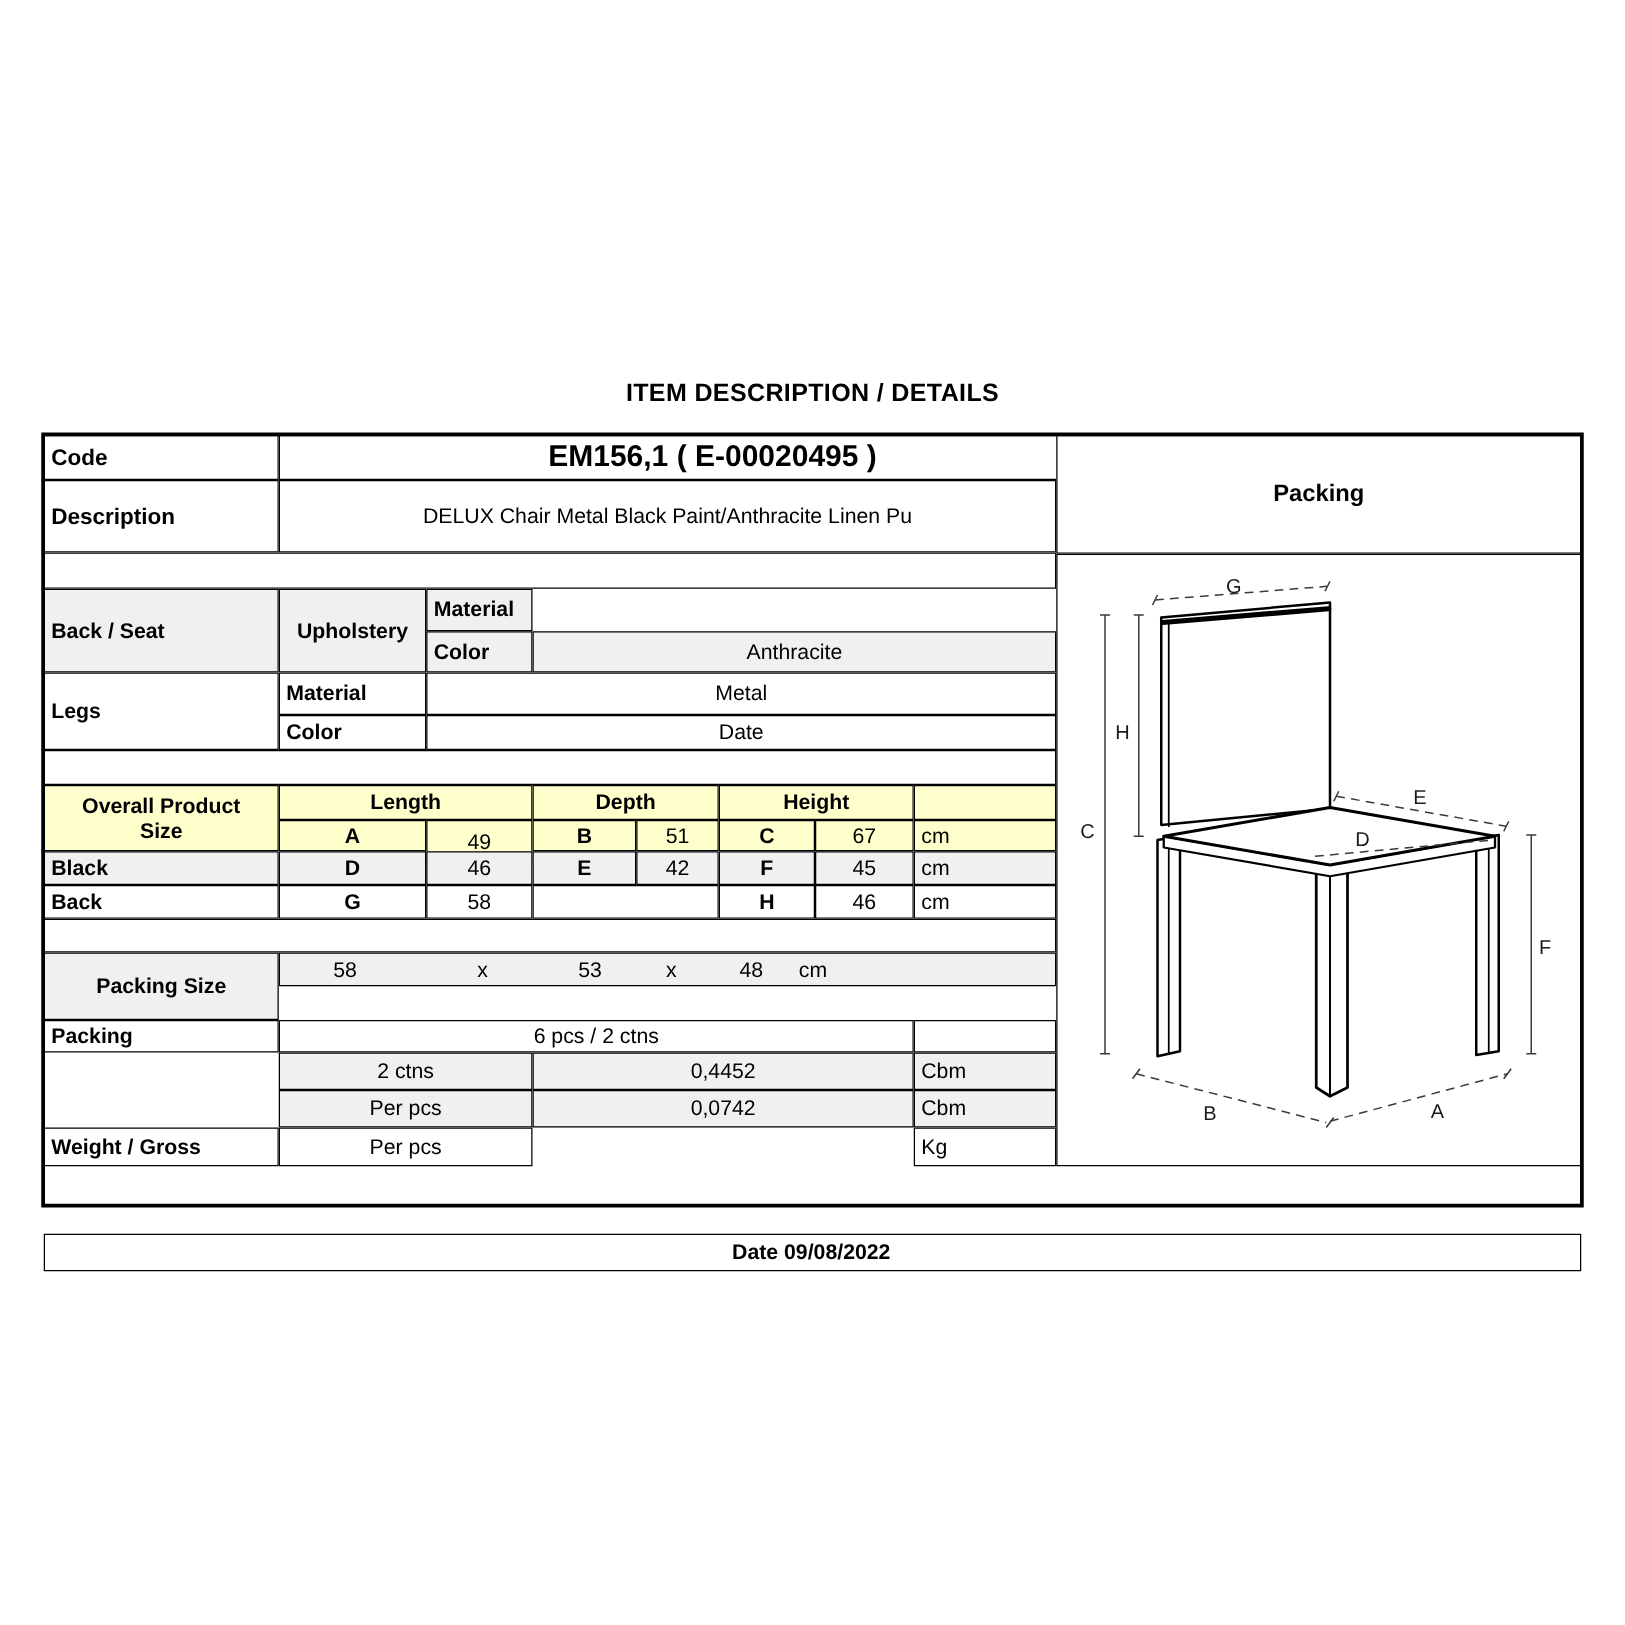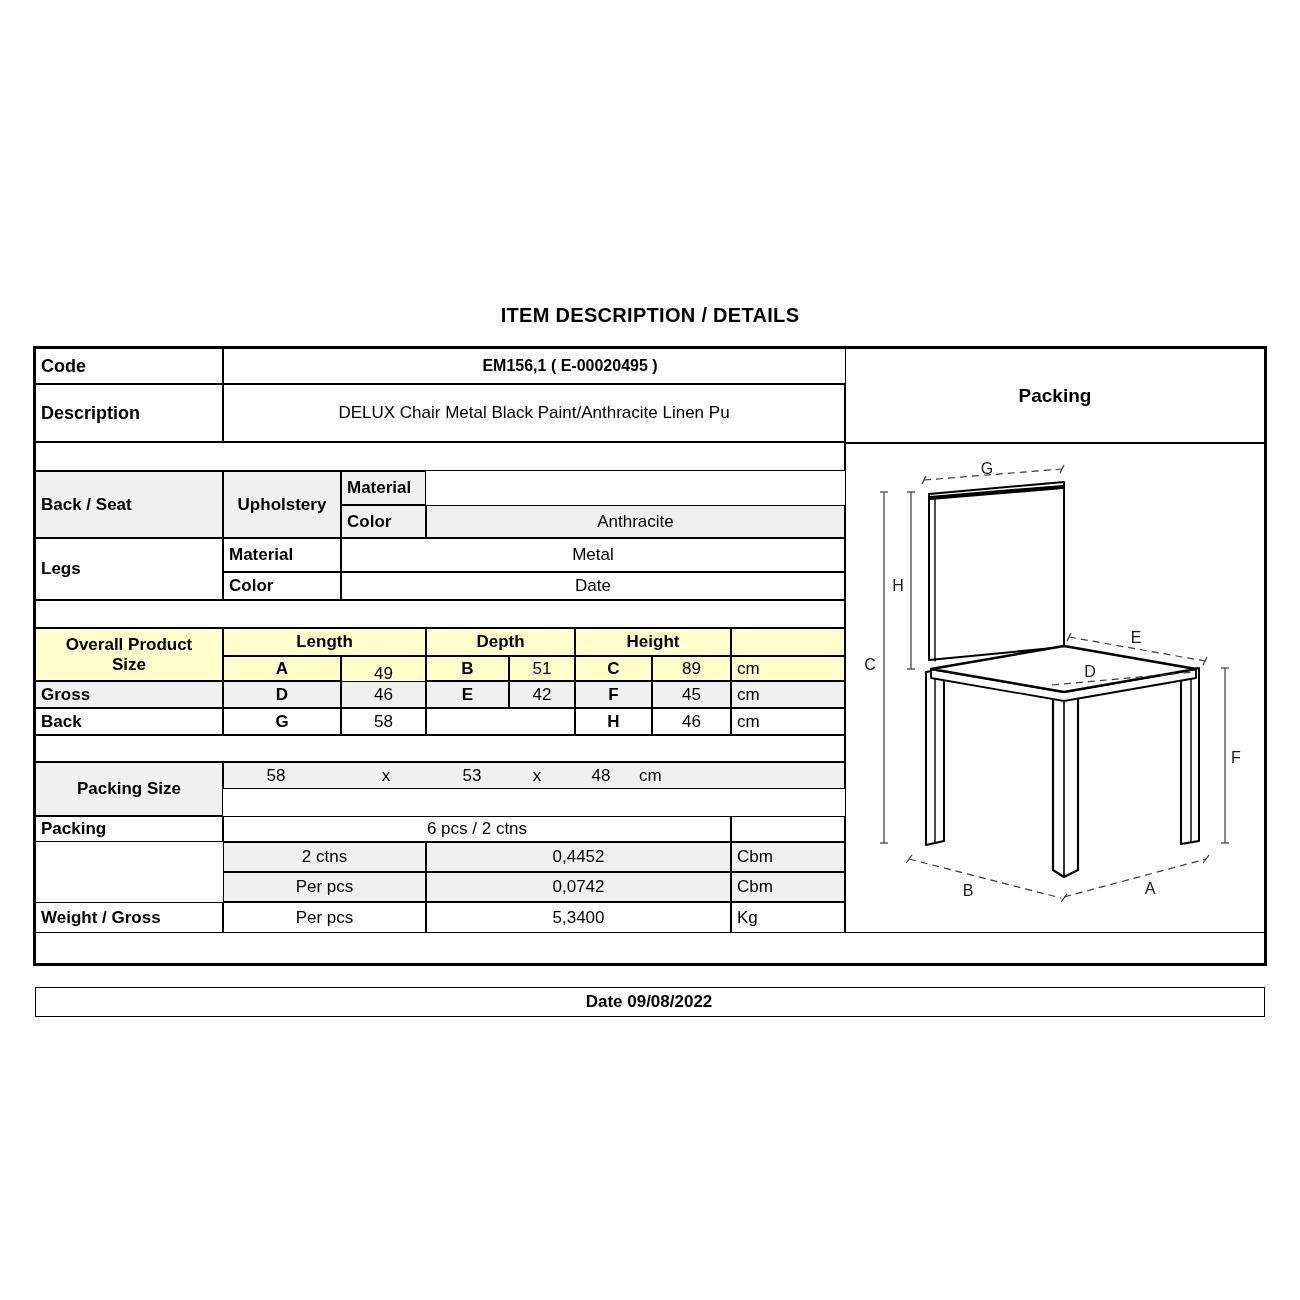--- a/index.html
+++ b/index.html
@@ -33,21 +33,21 @@
   svg text{font-family:"Liberation Sans","DejaVu Sans",sans-serif;font-size:16px;fill:#1a1a1a;}
 </style>
 </head>
 <body>
 
 <div id="page-title">ITEM DESCRIPTION / DETAILS</div>
 
 <div>
 
   <div class="cell lbl" style="left:35px;top:348px;width:188px;height:36px;font-size:18px">Code</div>
-  <div class="cell ctr b" style="left:223px;top:348px;width:694px;height:36px;font-size:16px">EM156,1  ( E-00020495 )</div>
+  <div class="cell ctr b" style="left:223px;top:348px;width:694px;height:36px;font-size:24px">EM156,1  ( E-00020495 )</div>
 
   <div class="cell lbl" style="left:35px;top:384px;width:188px;height:58px;font-size:18px">Description</div>
   <div class="cell ctr" style="left:223px;top:384px;width:622px;height:58px">DELUX Chair Metal Black Paint/Anthracite Linen Pu</div>
 
   <div class="cell" style="left:35px;top:442px;width:810px;height:29px"></div>
 
   <div class="cell lbl gray" style="left:35px;top:471px;width:188px;height:67px">Back / Seat</div>
   <div class="cell ctr b gray" style="left:223px;top:471px;width:118px;height:67px">Upholstery</div>
   <div class="cell lbl gray" style="left:341px;top:471px;width:85px;height:34px">Material</div>
   <div class="cell lbl gray" style="left:341px;top:505px;width:85px;height:33px">Color</div>
@@ -68,24 +68,24 @@
   <div class="cell ctr b yellow" style="left:223px;top:628px;width:203px;height:28px">Length</div>
   <div class="cell ctr b yellow" style="left:426px;top:628px;width:149px;height:28px">Depth</div>
   <div class="cell ctr b yellow" style="left:575px;top:628px;width:156px;height:28px">Height</div>
   <div class="cell yellow" style="left:731px;top:628px;width:114px;height:28px"></div>
 
   <div class="cell ctr b yellow" style="left:223px;top:656px;width:118px;height:25px">A</div>
   <div class="cell ctr yellow" style="left:341px;top:656px;width:85px;height:36px">49</div>
   <div class="cell ctr b yellow" style="left:426px;top:656px;width:83px;height:25px">B</div>
   <div class="cell ctr yellow" style="left:509px;top:656px;width:66px;height:25px">51</div>
   <div class="cell ctr b yellow" style="left:575px;top:656px;width:77px;height:25px">C</div>
-  <div class="cell ctr yellow" style="left:652px;top:656px;width:79px;height:25px">89</div>
+  <div class="cell ctr yellow" style="left:652px;top:656px;width:79px;height:25px">67</div>
   <div class="cell unit yellow" style="left:731px;top:656px;width:114px;height:25px">cm</div>
 
-  <div class="cell lbl gray" style="left:35px;top:681px;width:188px;height:27px">Gross</div>
+  <div class="cell lbl gray" style="left:35px;top:681px;width:188px;height:27px">Black</div>
   <div class="cell ctr b gray" style="left:223px;top:681px;width:118px;height:27px">D</div>
   <div class="cell ctr gray" style="left:341px;top:681px;width:85px;height:27px">46</div>
   <div class="cell ctr b gray" style="left:426px;top:681px;width:83px;height:27px">E</div>
   <div class="cell ctr gray" style="left:509px;top:681px;width:66px;height:27px">42</div>
   <div class="cell ctr b gray" style="left:575px;top:681px;width:77px;height:27px">F</div>
   <div class="cell ctr gray" style="left:652px;top:681px;width:79px;height:27px">45</div>
   <div class="cell unit gray" style="left:731px;top:681px;width:114px;height:27px">cm</div>
 
   <div class="cell lbl" style="left:35px;top:708px;width:188px;height:27px">Back</div>
   <div class="cell ctr b" style="left:223px;top:708px;width:118px;height:27px">G</div>
@@ -121,21 +121,20 @@
 
   <div class="cell ctr gray" style="left:223px;top:842px;width:203px;height:30px">2 ctns</div>
   <div class="cell ctr gray" style="left:426px;top:842px;width:305px;height:30px">0,4452</div>
   <div class="cell unit gray" style="left:731px;top:842px;width:114px;height:30px">Cbm</div>
   <div class="cell ctr gray" style="left:223px;top:872px;width:203px;height:30px">Per pcs</div>
   <div class="cell ctr gray" style="left:426px;top:872px;width:305px;height:30px">0,0742</div>
   <div class="cell unit gray" style="left:731px;top:872px;width:114px;height:30px">Cbm</div>
 
   <div class="cell lbl" style="left:35px;top:902px;width:188px;height:31px">Weight / Gross</div>
   <div class="cell ctr" style="left:223px;top:902px;width:203px;height:31px">Per pcs</div>
-  <div class="cell ctr" style="left:426px;top:902px;width:305px;height:31px">5,3400</div>
   <div class="cell unit" style="left:731px;top:902px;width:114px;height:31px">Kg</div>
 
   <div class="cell rel" style="left:35px;top:933px;width:1230px;height:30px">
     <span class="pk b" style="left:613px">Date 09/08/2022</span>
   </div>
 
   <div class="cell ctr b" style="left:845px;top:348px;width:420px;height:95px;font-size:19px">Packing</div>
   <div class="cell" style="left:845px;top:443px;width:420px;height:490px;align-items:flex-start">
     <svg width="418" height="488" viewBox="845 443 418 488">
       <g fill="none" stroke="#000" stroke-linejoin="round" stroke-linecap="round">

